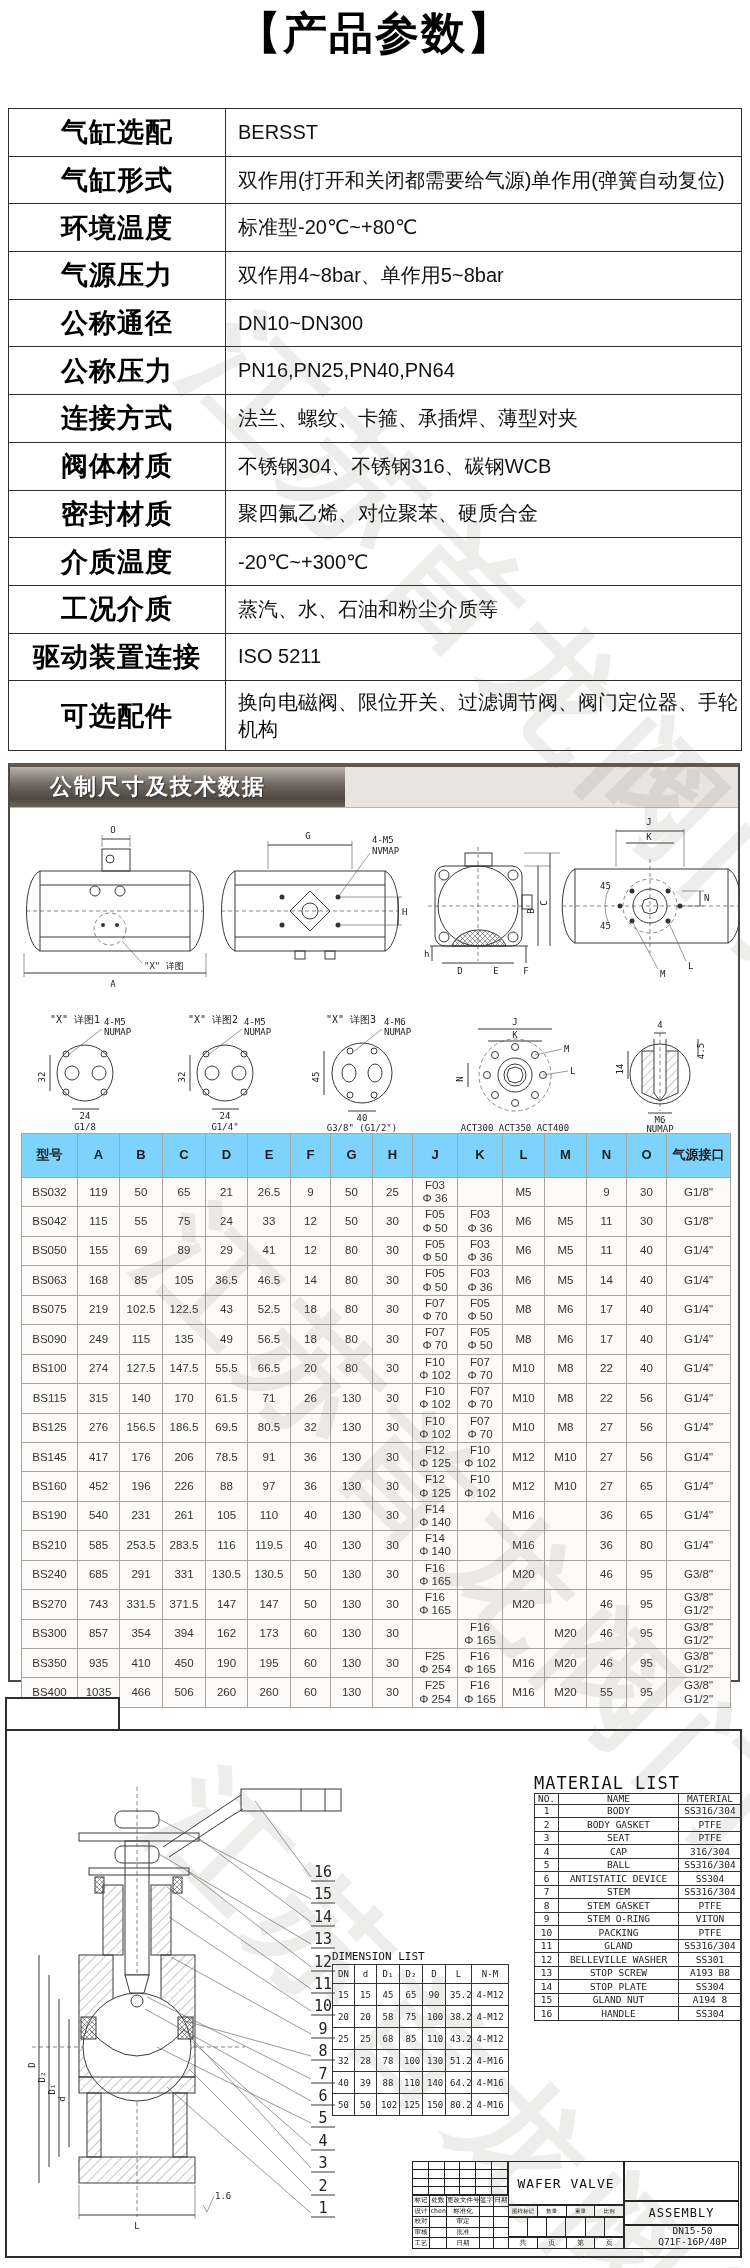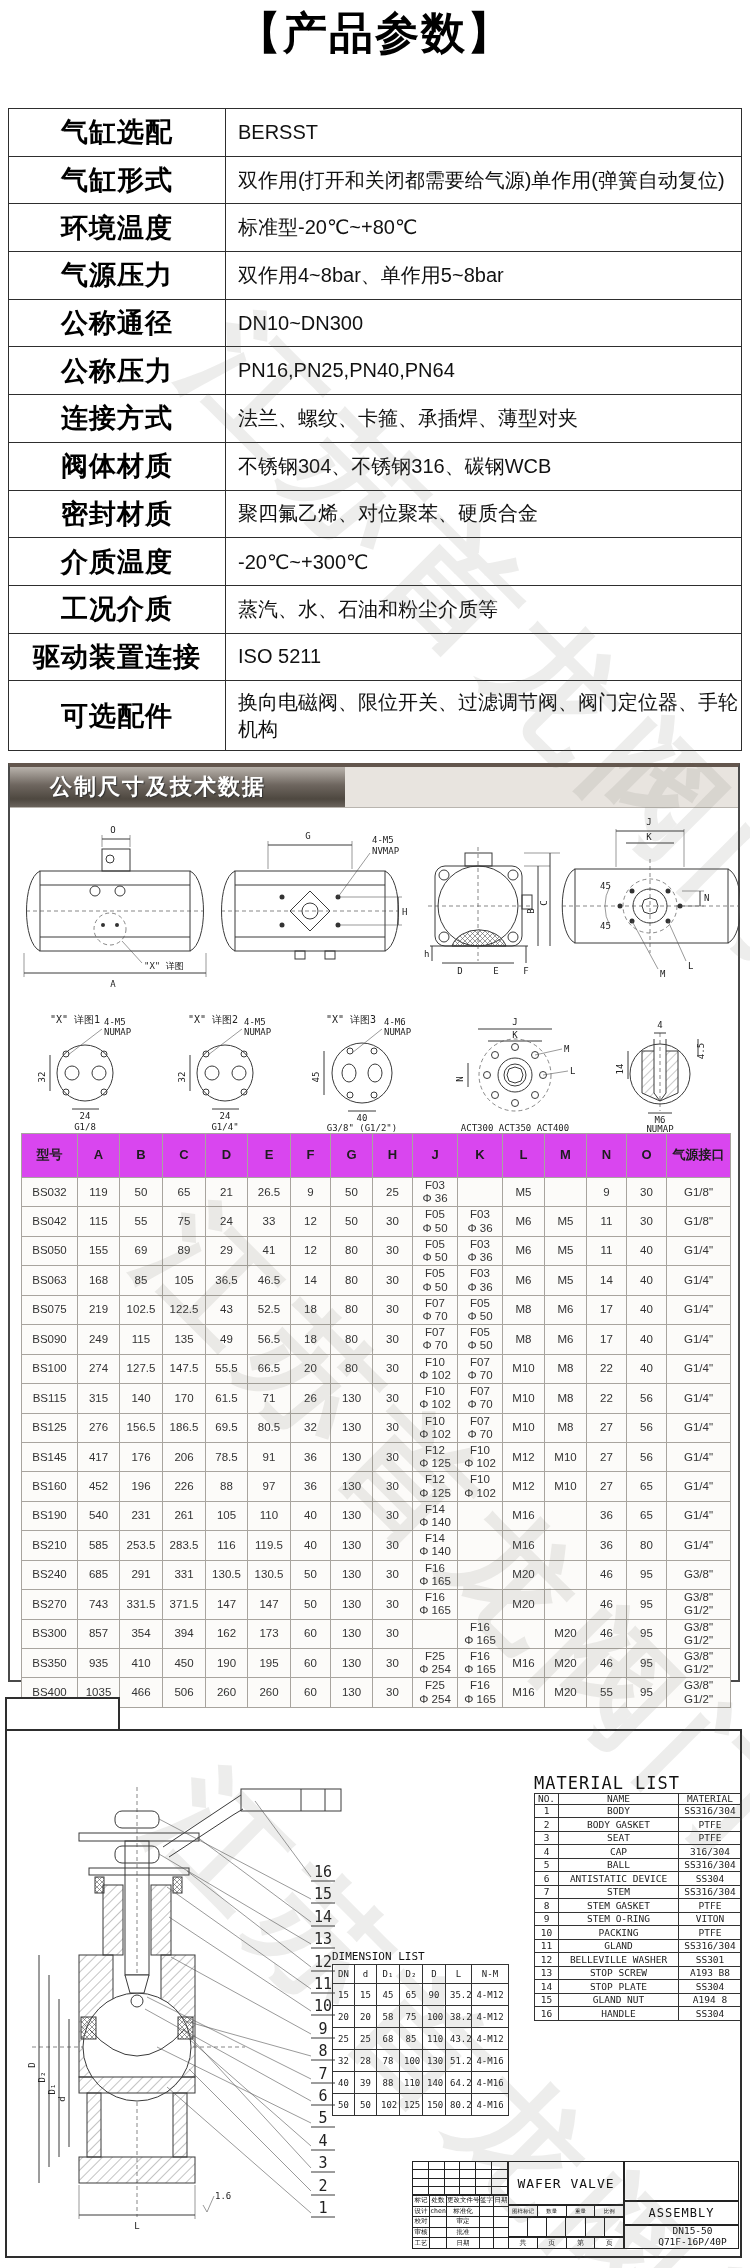--- a/index.html
+++ b/index.html
@@ -26,21 +26,21 @@
   .sec-head .grad{position:absolute;left:0;top:0;width:46%;height:100%;
                   background:linear-gradient(180deg,#b9b3ac 0%,#6e665f 45%,#4e4840 80%,#6a635c 100%);}
   .sec-head .txt{position:absolute;left:40px;top:0;line-height:40px;color:#fff;
                  font-size:22px;font-weight:700;letter-spacing:2px;text-shadow:1px 1px 1px #333;}
   .drawings{position:absolute;left:0;top:44px;width:730px;height:322px;}
   
   .dimtab{position:absolute;left:11px;top:366px;width:709px;height:549px;border-collapse:collapse;
           table-layout:fixed;font-size:11.5px;color:#333;background:#fcfbf9;}
   .dimtab th,.dimtab td{border:1px solid #a8a49e;text-align:center;vertical-align:middle;
           white-space:pre-line;line-height:1.15;padding:1px;overflow:hidden;}
-  .dimtab th{font-size:13px;font-weight:700;color:#1d1d1d;background:#d946ef;}
+  .dimtab th{font-size:13px;font-weight:700;color:#1d1d1d;background:#7dd3fc;}
   .dimtab thead tr{height:44px;}
   
   .tabbox{position:absolute;left:5px;top:1697px;width:115px;height:34px;box-sizing:border-box;
           border:2px solid #2e2e2e;background:#fff;z-index:2;}
   .botbox{position:absolute;left:5px;top:1729px;width:737px;height:529px;box-sizing:border-box;
           border:2px solid #2e2e2e;background:#fff;z-index:2;overflow:hidden;}
   .valve-svg{position:absolute;left:10px;top:16px;width:340px;height:500px;}
   .mlist-title{position:absolute;left:527px;top:42px;font-size:17px;letter-spacing:1px;color:#111;}
   .mat{position:absolute;left:527px;top:62px;width:207px;height:228px;border-collapse:collapse;
        table-layout:fixed;font-family:"DejaVu Sans Mono",monospace;font-size:9.5px;color:#222;}

